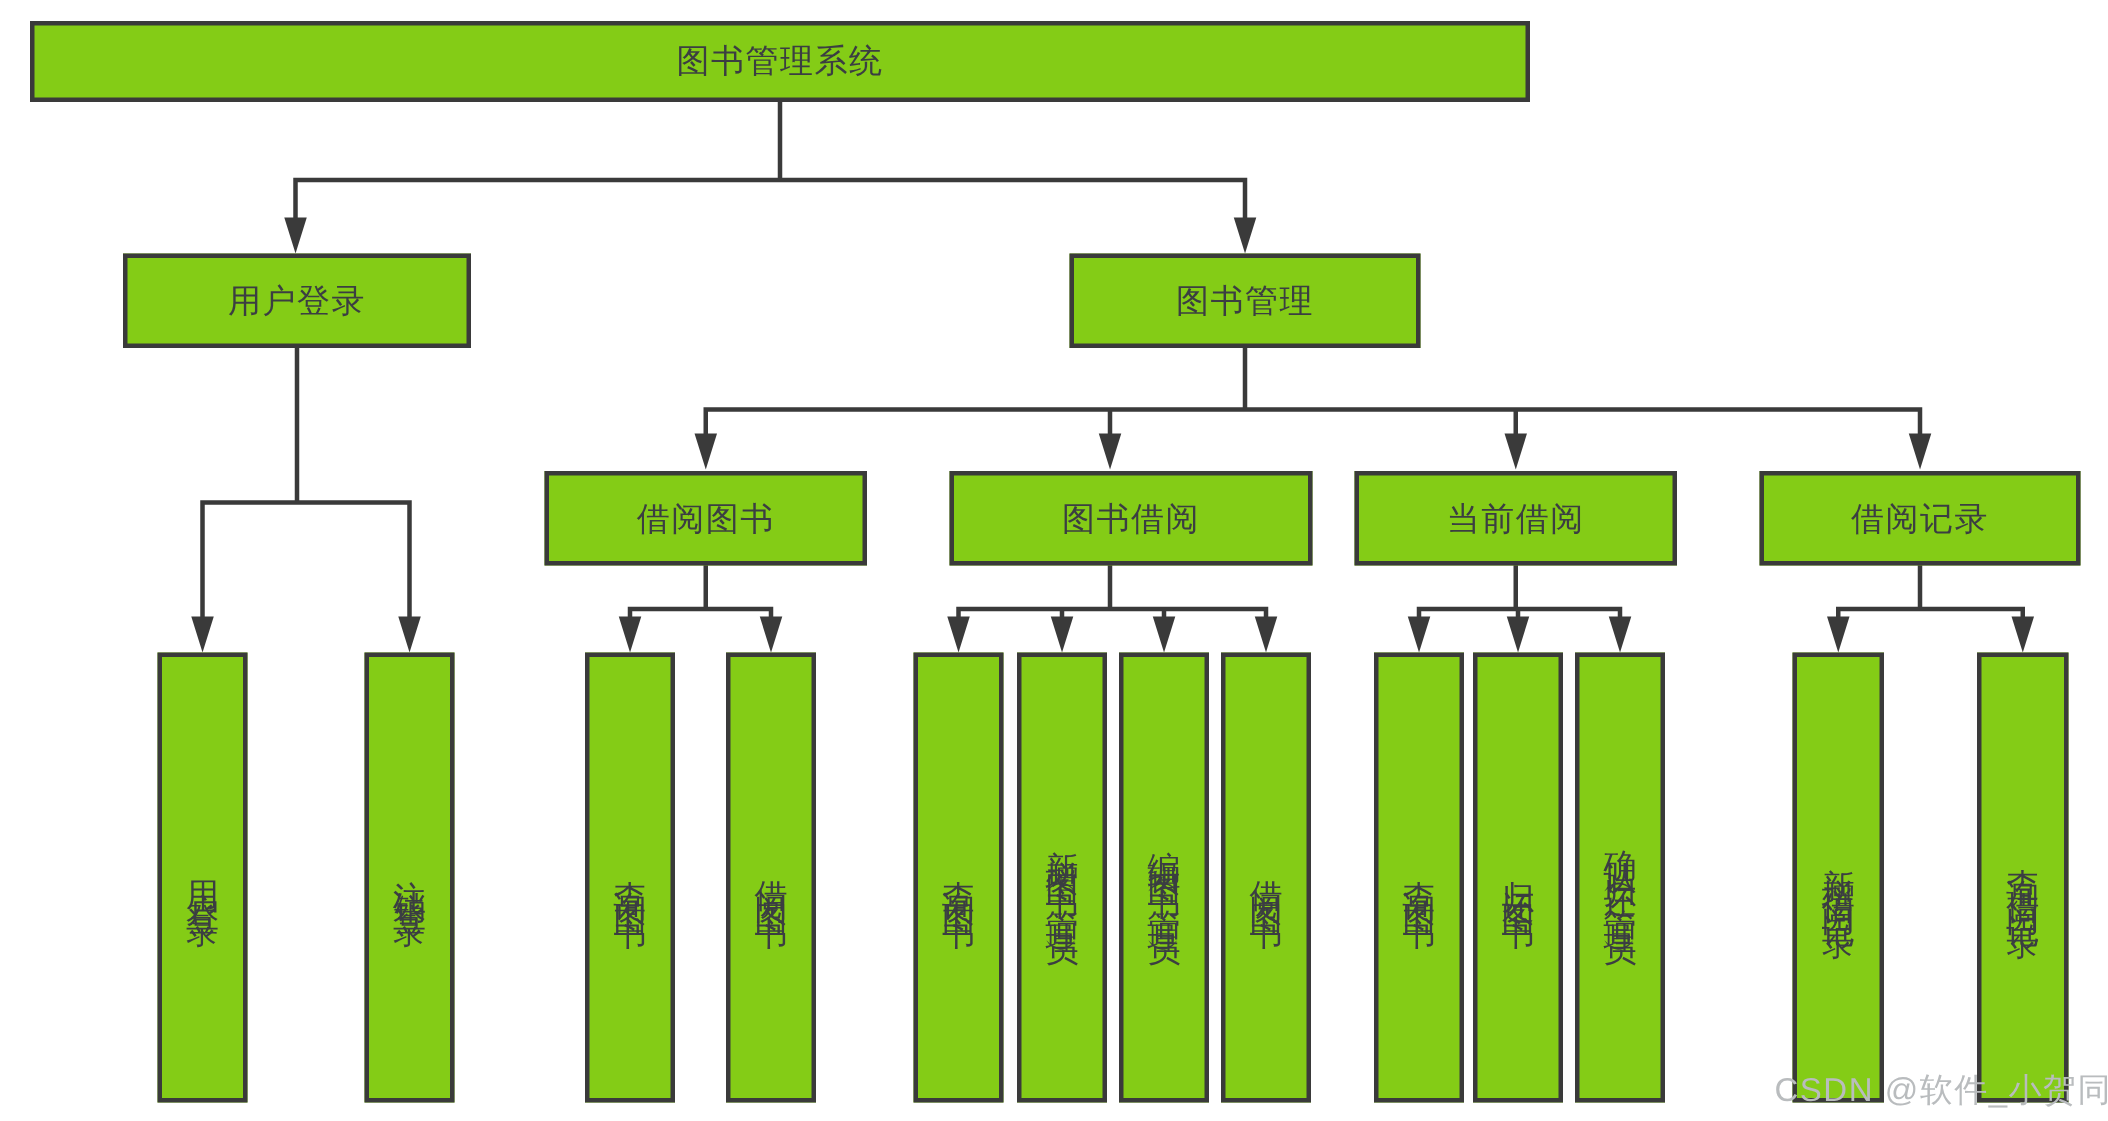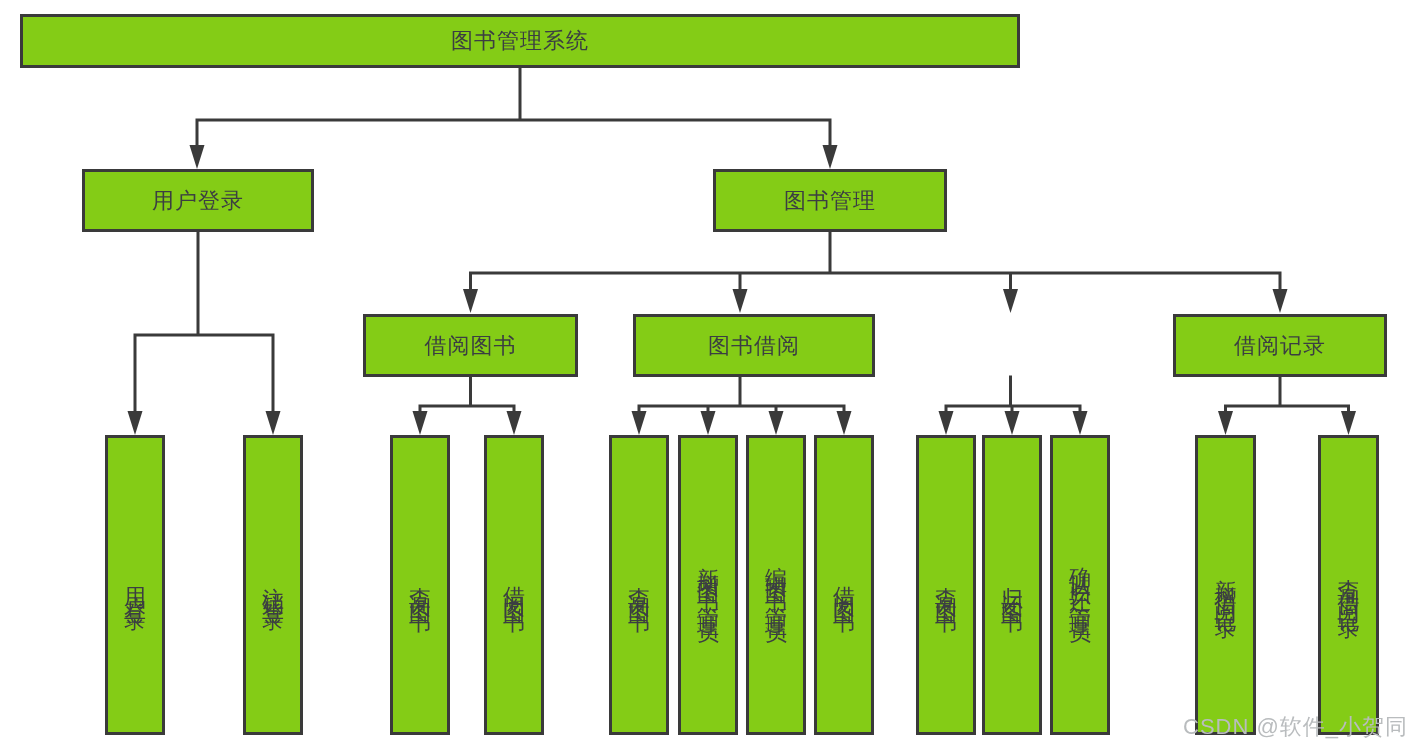--- a/index.html
+++ b/index.html
@@ -82,20 +82,21 @@
     </g>
   </svg>
 
   <div class="node h" style="left:20px;top:14px;width:1000px;height:54px">图书管理系统</div>
 
   <div class="node h" style="left:82px;top:169px;width:232px;height:63px">用户登录</div>
   <div class="node h" style="left:713px;top:169px;width:234px;height:63px">图书管理</div>
 
   <div class="node h" style="left:363px;top:314px;width:215px;height:63px">借阅图书</div>
   <div class="node h" style="left:633px;top:314px;width:242px;height:63px">图书借阅</div>
+  <div class="node h" style="left:903px;top:314px;width:215px;height:63px">当前借阅</div>
   <div class="node h" style="left:1173px;top:314px;width:214px;height:63px">借阅记录</div>
 
   <div class="node v" style="left:105px;top:435px;width:60px;height:300px">用户登录</div>
   <div class="node v" style="left:243px;top:435px;width:60px;height:300px">注销登录</div>
 
   <div class="node v" style="left:390px;top:435px;width:60px;height:300px">查询图书</div>
   <div class="node v" style="left:484px;top:435px;width:60px;height:300px">借阅图书</div>
 
   <div class="node v" style="left:609px;top:435px;width:60px;height:300px">查询图书</div>
   <div class="node v" style="left:678px;top:435px;width:60px;height:300px">新增图书（管理员）</div>

